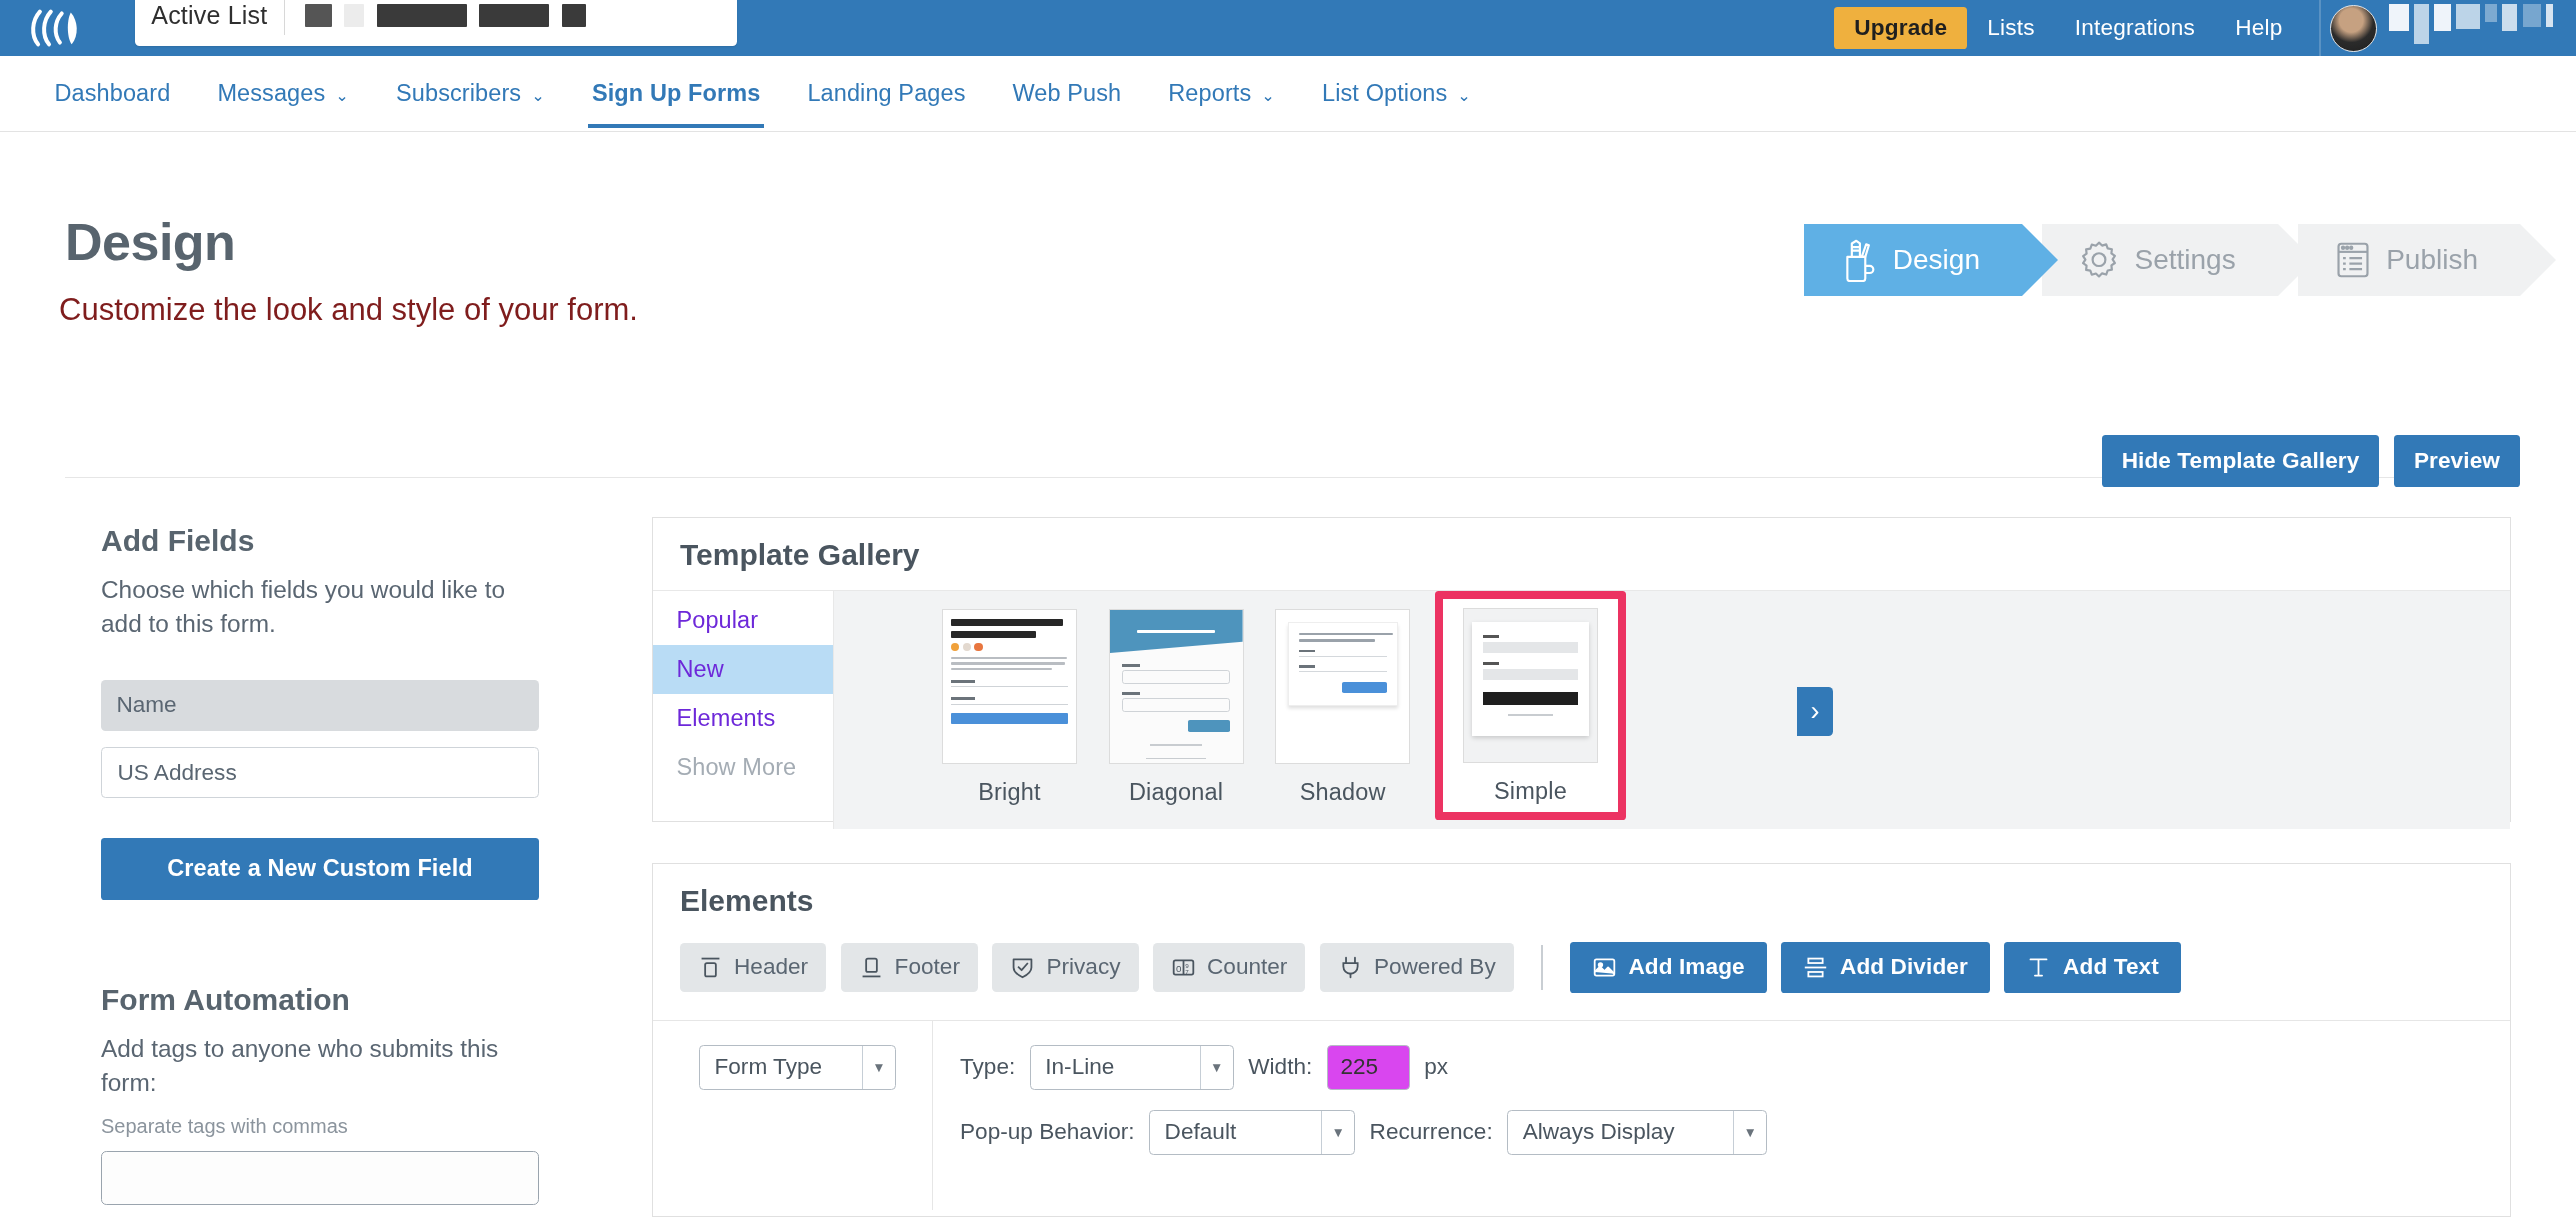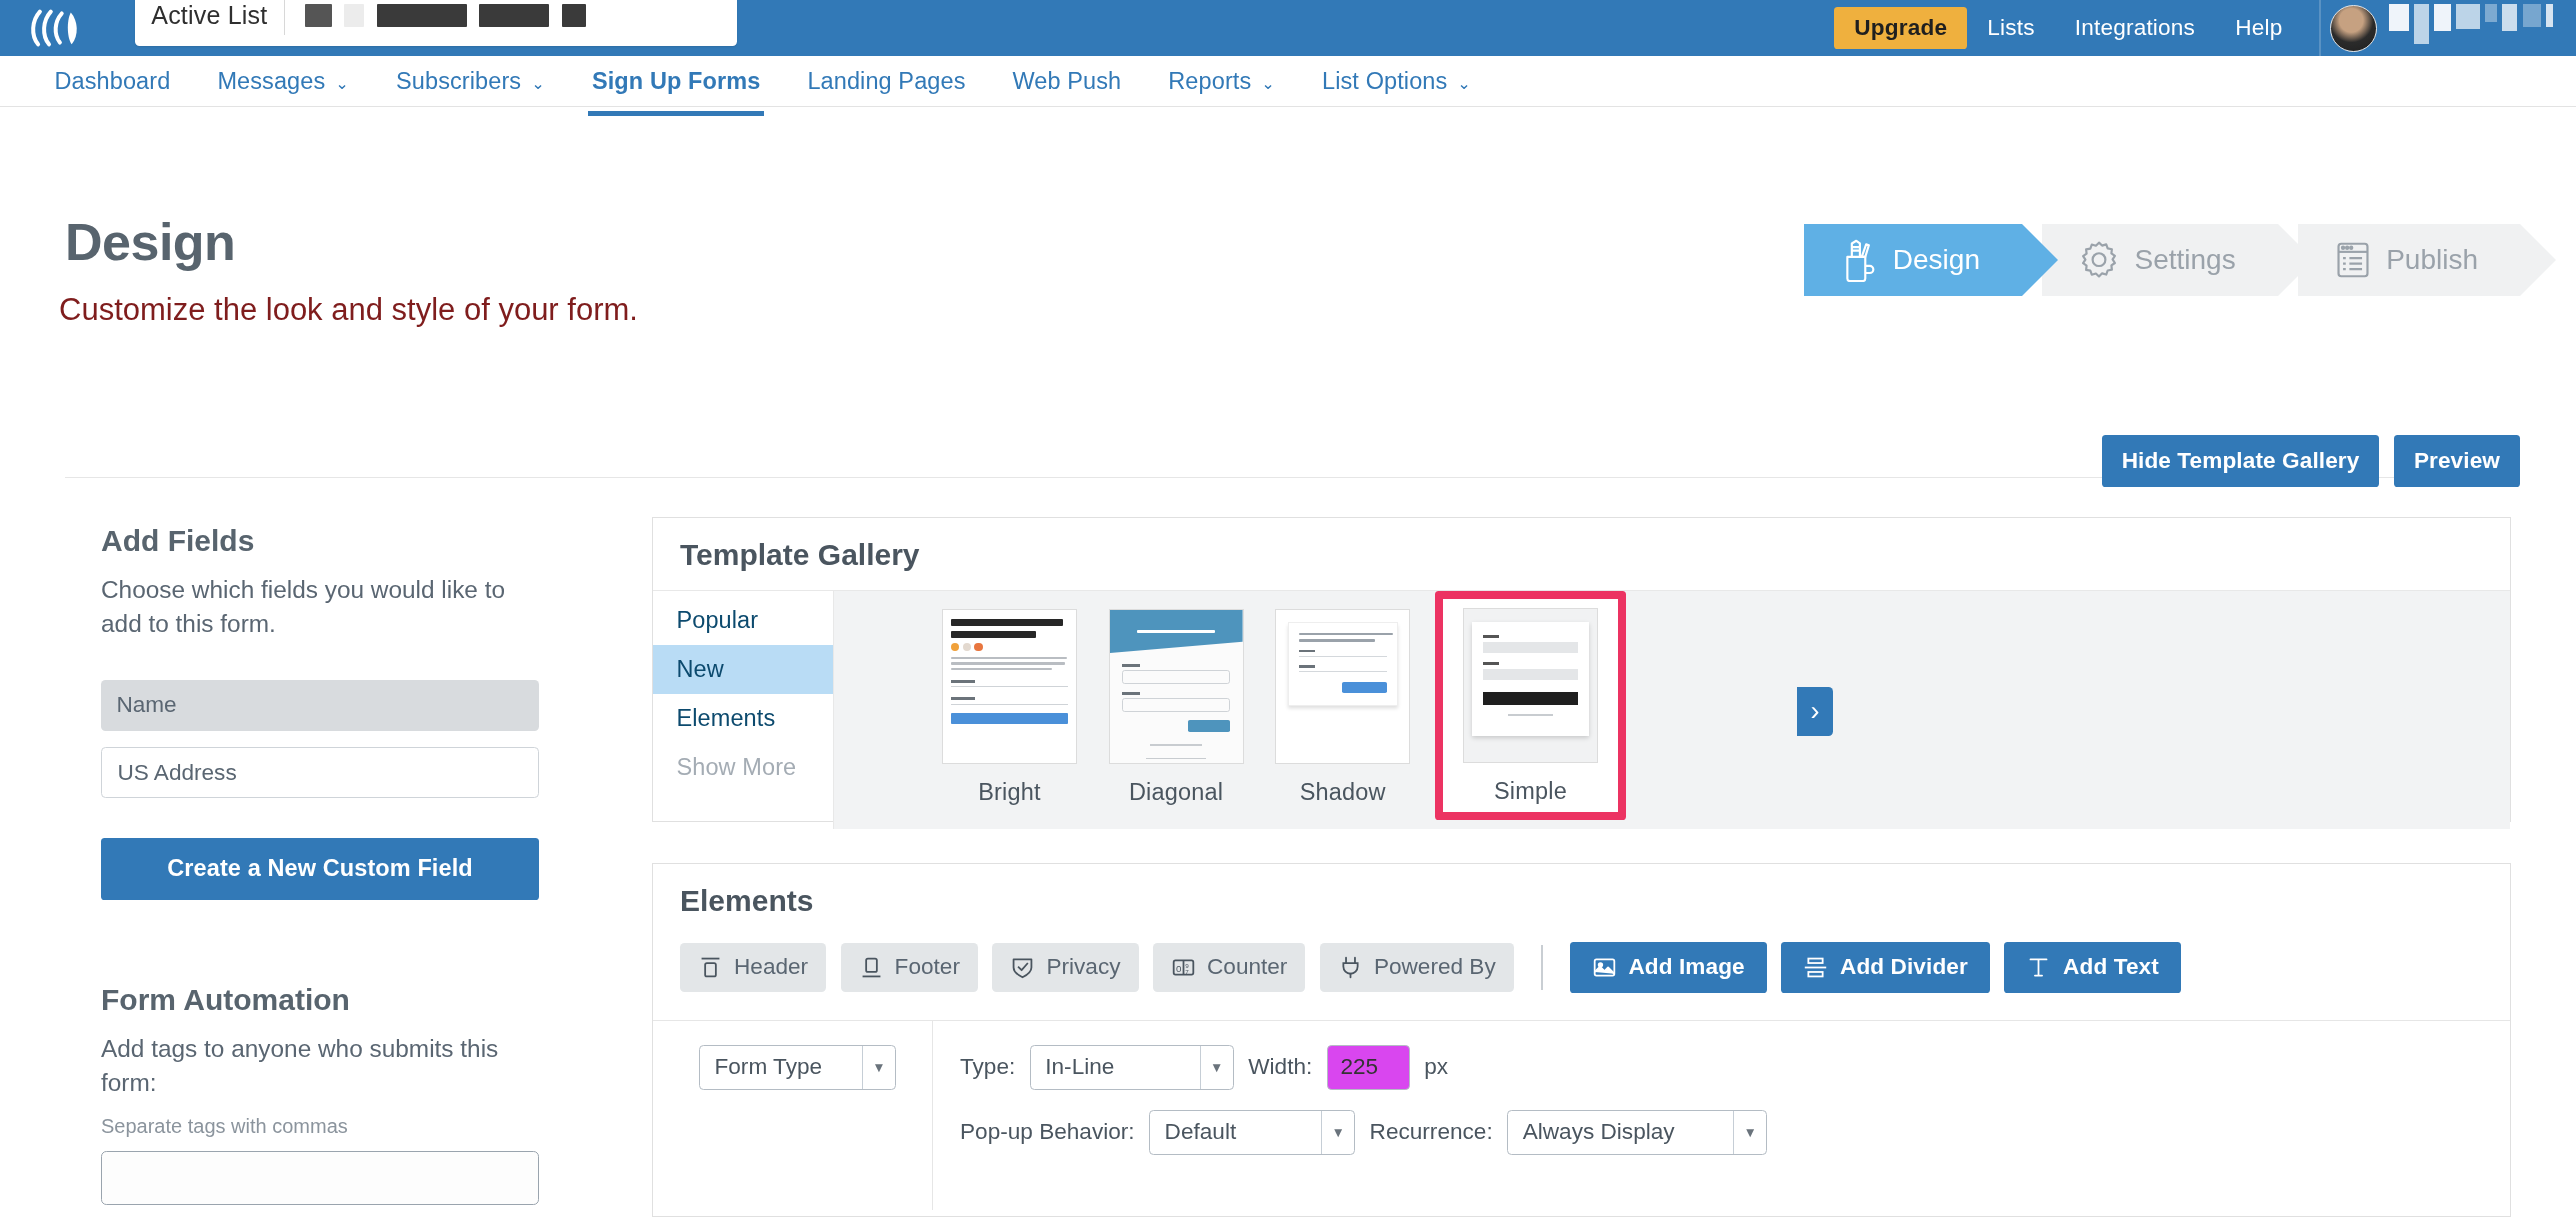--- a/index.html
+++ b/index.html
@@ -48,21 +48,21 @@
     width: 47px; height: 47px; border-radius: 50%;
     background: radial-gradient(circle at 45% 32%, #c6a181 0 30%, #2b2b2b 56%, #1d1d1d 100%);
     border: 1.8px solid #e6e6e6; flex: none;
   }
   .user-redact { display: flex; align-items: flex-start; gap: 5.4px; padding: 0 23.5px 0 12.6px; height: 56px; padding-top: 3.6px;}
   .ub { background: #ffffff; opacity:.92; }
   .ub2 { background: #bcd4e8; }
 
   
   .mainnav {
-    position: absolute; top: 56px; left: 0; width: 2576px; height: 51px;
+    position: absolute; top: 56px; left: 0; width: 2576px; height: 76px;
     background: #fff; border-bottom: 0.9px solid #e3e3e3; display: flex; align-items: center;
     padding-left: 31px;
   }
   .nav-item {
     color: #3279b7; font-size: 23.5px; text-decoration: none; padding: 0 23.5px;
     height: 69px; display: flex; align-items: center; gap: 10px; position: relative;
     white-space: nowrap; letter-spacing: 0.1px;
   }
   .nav-item.active { font-weight: 700; }
   .nav-item.active::after {
@@ -119,21 +119,21 @@
     border: 0.9px solid #9aa4ae; border-radius: 5.4px; background: #fdfdfd;
   }
 
   
   .panel { position: absolute; background: #fff; border: 0.9px solid #e0e0e0; }
   #gallery-panel { left: 652px; top: 517px; width: 1859px; height: 305px; }
   .panel-title { font-size: 30px; font-weight: 700; color: #4a555f; padding: 20px 27px 18px; }
   .gallery-body { display: flex; border-top: 0.9px solid #e8e8e8; height: 239px; }
   .cat-list { width: 181px; border-right: 0.9px solid #e8e8e8; padding-top: 5.4px; }
   .cat {
-    font-size: 23.5px; color: #0c4a6e; padding: 11px 23.5px; cursor: pointer; letter-spacing: 0.1px;
+    font-size: 23.5px; color: #6d28d9; padding: 11px 23.5px; cursor: pointer; letter-spacing: 0.1px;
   }
   .cat.selected { background: #b9dcf5; }
   .cat.muted { color: #a4acb4; }
   .thumbs { flex: 1; background: #f2f3f4; display: flex; align-items: flex-start; gap: 0; padding: 18px 0 0 94px; position: relative; }
   .thumb { width: 163px; margin-right: 3.6px; display: flex; flex-direction: column; align-items: center; }
   .thumb-img {
     width: 135px; height: 155px; background: #fff; border: 0.9px solid #dcdcdc;
     overflow: hidden; position: relative;
   }
   .thumb-label { font-size: 23.5px; color: #4a555f; margin-top: 14.5px; letter-spacing: 0.2px; }

